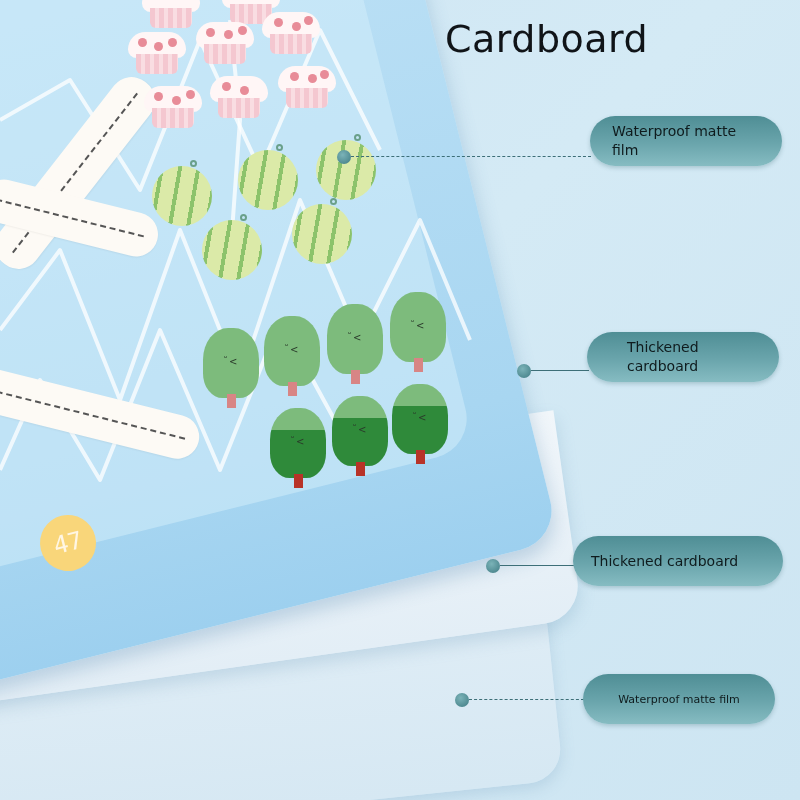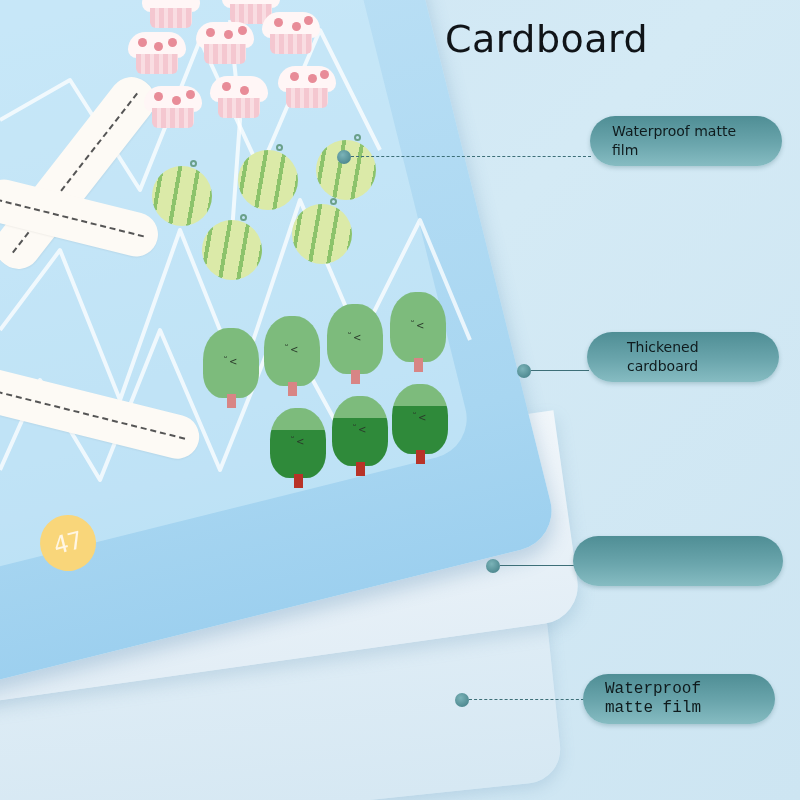--- a/index.html
+++ b/index.html
@@ -110,21 +110,21 @@
   }
   .leader { position: absolute; height: 0; border-top: 1px solid #3d6f78; }
   .leader.dashed { border-top: 1px dashed #3d6f78; }
   .pill {
     position: absolute; height: 50px; border-radius: 25px;
     background: linear-gradient(180deg, #4f8e95 0%, #6aa5ac 55%, #86bcc2 100%);
     box-shadow: 0 2px 4px rgba(40,90,100,0.25);
     color: #0f1b1d; font-size: 14px; line-height: 19px;
     display: flex; align-items: center; padding: 0 22px; box-sizing: border-box;
   }
-  .pill.center { justify-content: center; text-align: left; font-size: 16px; font-family: Liberation Mono, monospace; }
+  .pill.center { justify-content: center; text-align: right; font-size: 11px; }
 </style>
 </head>
 <body>
 
 <div class="scene">
 
   <div class="layer layer-back"></div>
   <div class="layer layer-reverse"></div>
 
   <div class="layer layer-board">
@@ -283,20 +283,21 @@
         <div>cardboard</div>
       </div>
     </div>
   </div>
 
   <div class="callout">
     <div class="dot" style="left:486px; top:559px;"></div>
     <div class="leader" style="left:500px; top:565px; width:75px;"></div>
     <div class="pill" style="left:573px; top:536px; width:210px; padding-left:18px;">
       <div>
+        <div>Thickened cardboard</div>
       </div>
     </div>
   </div>
 
   <div class="callout">
     <div class="dot" style="left:455px; top:693px;"></div>
     <div class="leader dashed" style="left:469px; top:699px; width:115px;"></div>
     <div class="pill center" style="left:583px; top:674px; width:192px;">
       <div>Waterproof matte film</div>
     </div>

